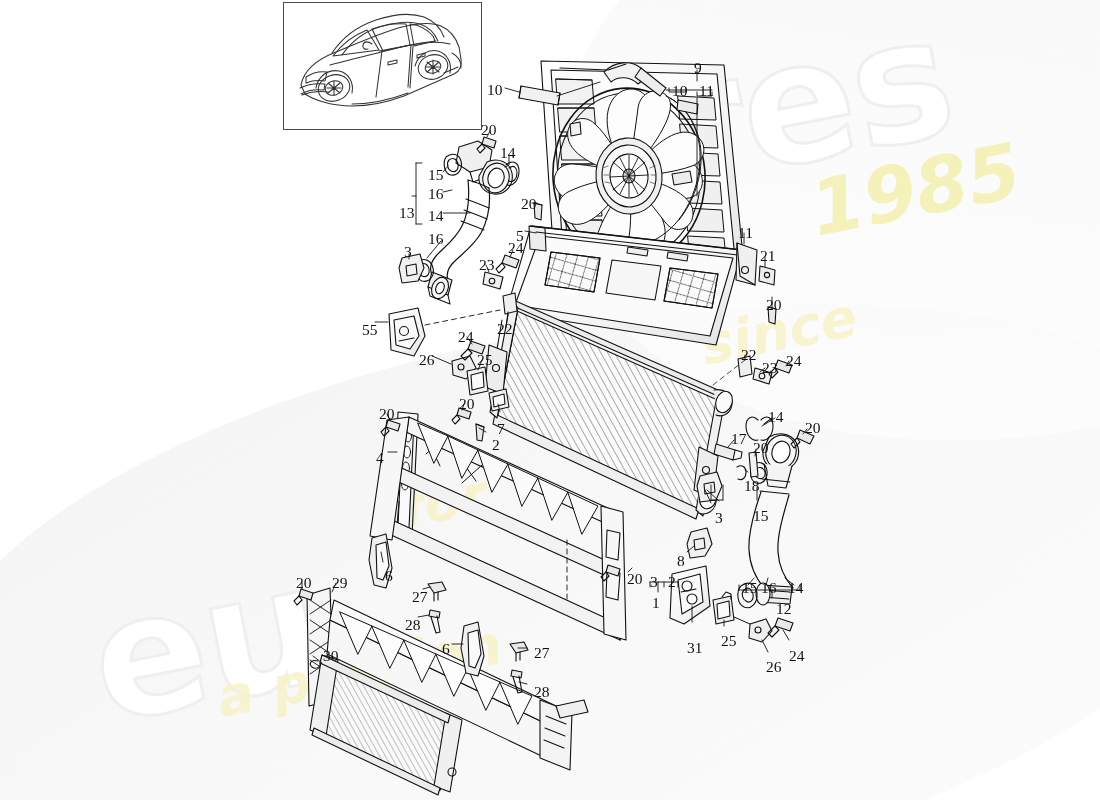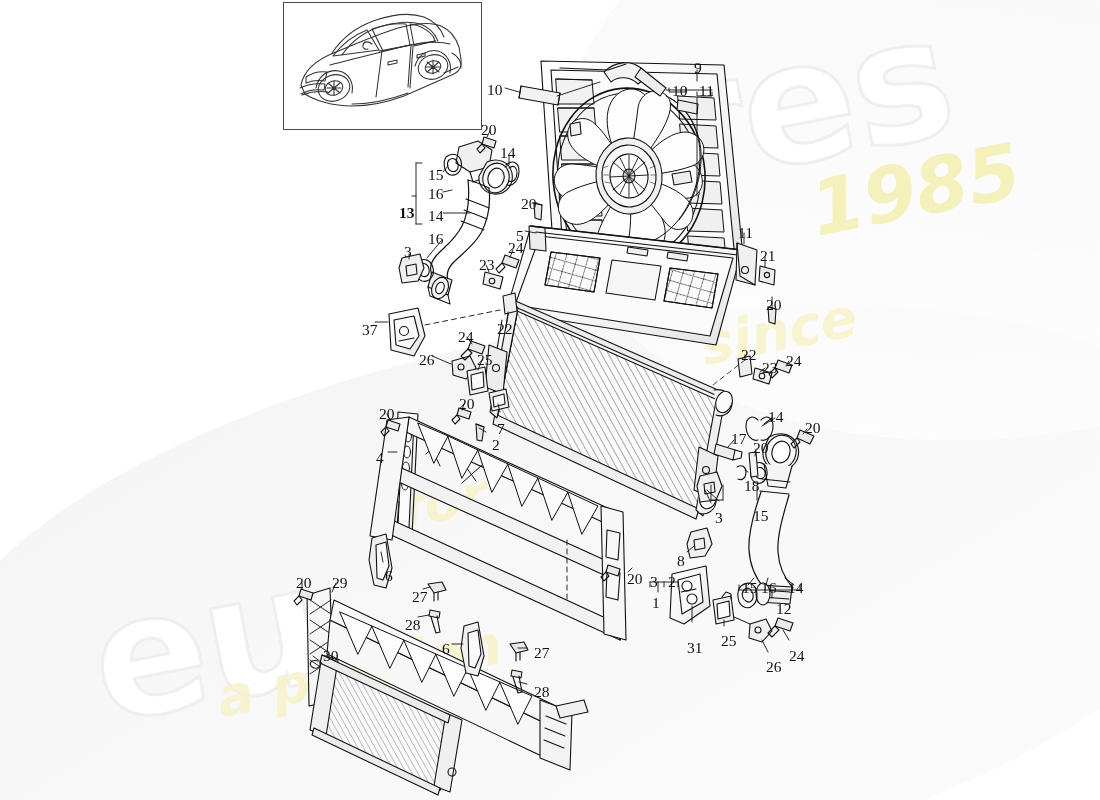--- a/index.html
+++ b/index.html
@@ -684,32 +684,32 @@
 
   <div id="labels">
       <div class="lbl" style="left: 487px; top: 82px;">10</div>
       <div class="lbl" style="left: 694px; top: 60px;">9</div>
       <div class="lbl" style="left: 672px; top: 83px;">10</div>
       <div class="lbl" style="left: 699px; top: 83px;">11</div>
       <div class="lbl" style="left: 481px; top: 122px;">20</div>
       <div class="lbl" style="left: 500px; top: 145px;">14</div>
       <div class="lbl" style="left: 428px; top: 167px;">15</div>
       <div class="lbl" style="left: 428px; top: 186px;">16</div>
-      <div class="lbl" style="left: 399px; top: 205px; font-weight: bold;">13</div>
+      <div class="lbl" style="left: 399px; top: 205px;">13</div>
       <div class="lbl" style="left: 428px; top: 208px;">14</div>
       <div class="lbl" style="left: 428px; top: 231px;">16</div>
       <div class="lbl" style="left: 521px; top: 196px;">20</div>
       <div class="lbl" style="left: 516px; top: 228px;">5</div>
       <div class="lbl" style="left: 404px; top: 244px;">3</div>
       <div class="lbl" style="left: 508px; top: 240px;">24</div>
       <div class="lbl" style="left: 479px; top: 257px;">23</div>
       <div class="lbl" style="left: 738px; top: 225px;">11</div>
       <div class="lbl" style="left: 760px; top: 248px;">21</div>
       <div class="lbl" style="left: 766px; top: 297px;">20</div>
-      <div class="lbl" style="left: 362px; top: 322px;">37</div>
+      <div class="lbl" style="left: 362px; top: 322px;">55</div>
       <div class="lbl" style="left: 458px; top: 329px;">24</div>
       <div class="lbl" style="left: 497px; top: 321px;">22</div>
       <div class="lbl" style="left: 419px; top: 352px;">26</div>
       <div class="lbl" style="left: 477px; top: 352px;">25</div>
       <div class="lbl" style="left: 741px; top: 347px;">22</div>
       <div class="lbl" style="left: 762px; top: 360px;">23</div>
       <div class="lbl" style="left: 786px; top: 353px;">24</div>
       <div class="lbl" style="left: 379px; top: 406px;">20</div>
       <div class="lbl" style="left: 459px; top: 396px;">20</div>
       <div class="lbl" style="left: 768px; top: 409px;">14</div>

